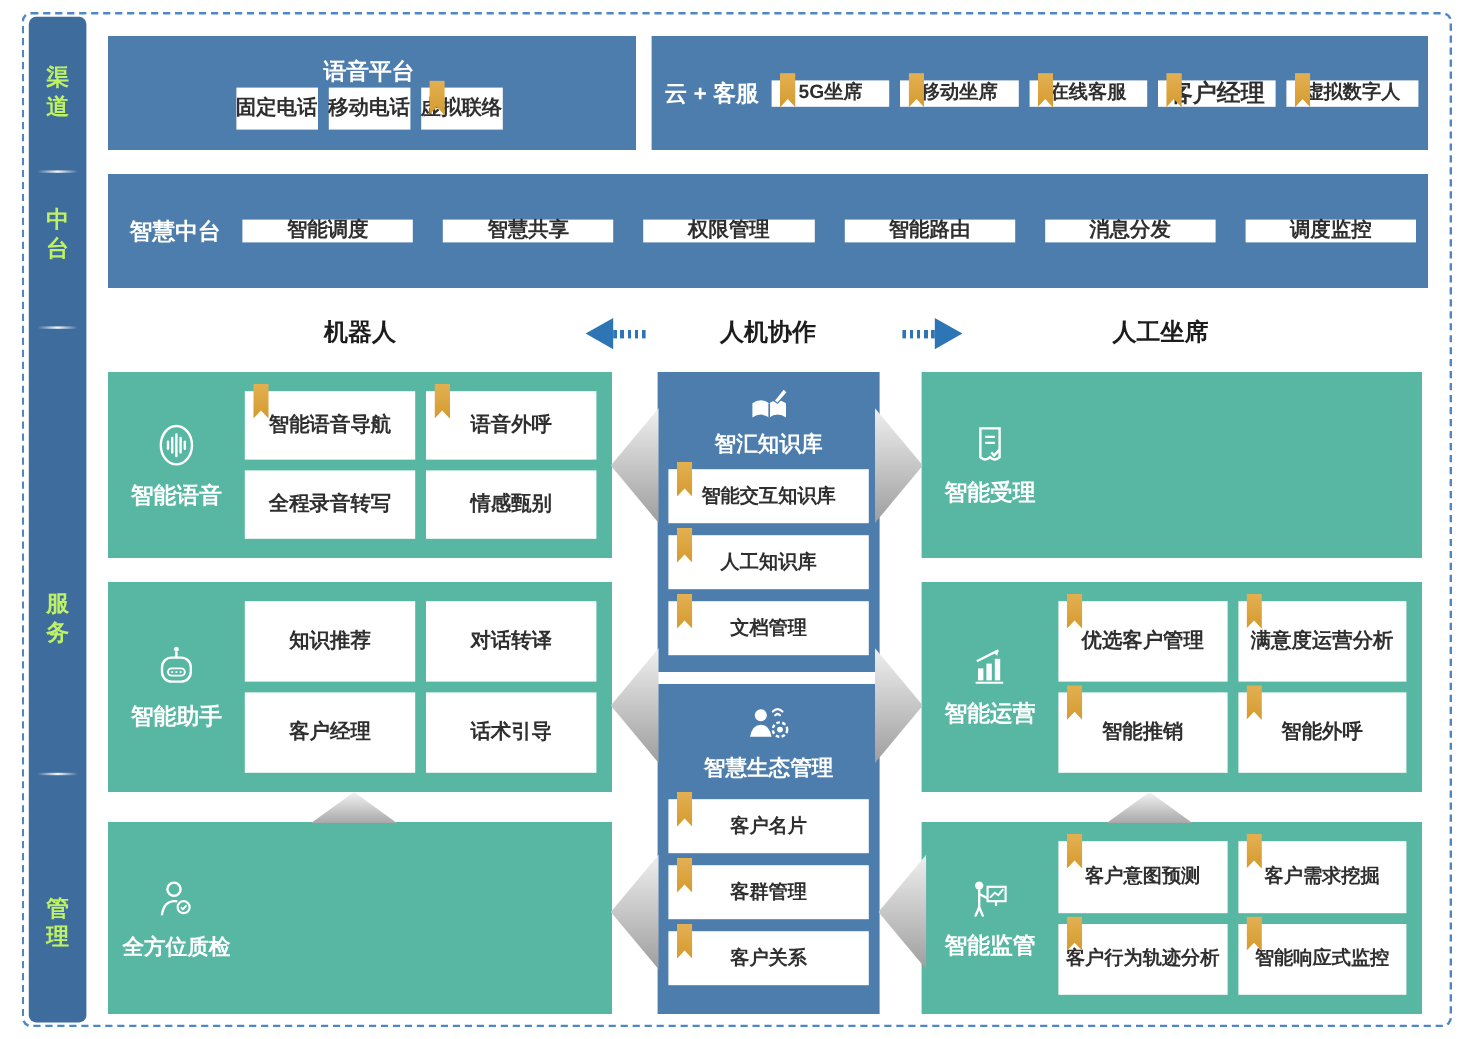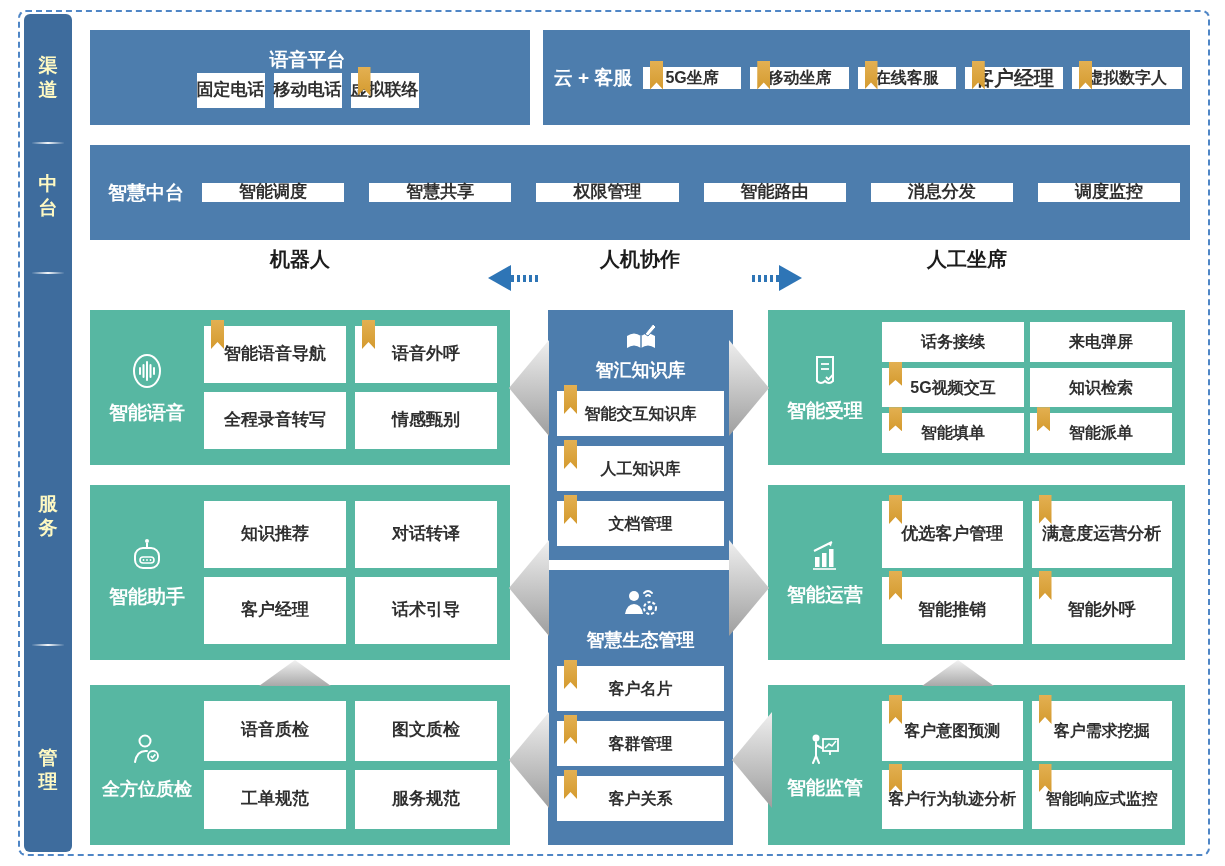--- a/index.html
+++ b/index.html
@@ -6,39 +6,39 @@
   html,body { background:#fff; }
   body { font-family:"Liberation Sans", sans-serif; }
   .stage { position:relative; width:1225px; height:866px; background:#fff; overflow:hidden; }
 
   .outer-dash { position:absolute; left:18px; top:10px; width:1192px; height:846px;
     border:2px dashed #4f86c6; border-radius:8px; }
 
   
   .sidebar { position:absolute; left:24px; top:14px; width:48px; height:838px;
     background:#3e6c9d; border-radius:6px; }
-  .side-label { position:absolute; left:0; width:100%; color:#fef9c3; font-weight:bold;
+  .side-label { position:absolute; left:0; width:100%; color:#bef264; font-weight:bold;
     font-size:19px; line-height:1.25; text-align:center; }
   .side-label span { display:inline-block; width:22px; word-break:break-all; }
   .side-div { position:absolute; left:8px; width:32px; height:2px;
     background:linear-gradient(to right, rgba(255,255,255,.05), rgba(255,255,255,.95), rgba(255,255,255,.05)); }
 
   
   .bluepanel { position:absolute; background:#4d7dad; display:flex; align-items:center; }
   .panel-title { color:#fff; font-weight:bold; font-size:19px; flex:0 0 auto; text-align:center; }
   .hitems { flex:1; display:flex; gap:9px; align-items:stretch; }
 
   .card { position:relative; background:#fff; display:flex; align-items:center; justify-content:center;
     color:#2f2f2f; font-weight:600; font-size:17px; text-align:center; line-height:1.1; }
   .ribbon { position:absolute; top:-6px; left:7px; width:13px; height:29px;
     background:linear-gradient(#e3b052,#d49a2e);
     clip-path:polygon(0 0,100% 0,100% 100%,50% 76%,0 100%); }
 
   
-  .collab-label { position:absolute; top:246px; font-size:20px; font-weight:bold; color:#1c1c1c; text-align:center; }
+  .collab-label { position:absolute; top:263px; font-size:20px; font-weight:bold; color:#1c1c1c; text-align:center; }
   .flow-arrow { position:absolute; top:265px; display:flex; align-items:center; }
   .tri-l { width:0; height:0; border-top:13px solid transparent; border-bottom:13px solid transparent;
     border-right:23px solid #2e75b6; }
   .tri-r { width:0; height:0; border-top:13px solid transparent; border-bottom:13px solid transparent;
     border-left:23px solid #2e75b6; }
   .tail { width:27px; height:7px; background:repeating-linear-gradient(90deg,#2e75b6 0 3px,#ffffff 3px 6px); }
 
   
   .greenpanel { position:absolute; background:#57b7a2; display:flex; }
   .gp-side { flex:0 0 114px; display:flex; flex-direction:column; align-items:center; justify-content:center; gap:7px; }
@@ -222,34 +222,20 @@
   <div class="greenpanel" style="left:90px; top:685px; width:420px; height:160px;">
     <div class="gp-side">
       <svg class="icon-svg" width="42" height="40" viewBox="0 0 42 40">
         <circle cx="19" cy="11" r="5.5" fill="none" stroke="#fff" stroke-width="2"></circle>
         <path d="M9 32 q2 -12 12 -11" fill="none" stroke="#fff" stroke-width="2" stroke-linecap="round"></path>
         <circle cx="27" cy="26" r="5" fill="none" stroke="#fff" stroke-width="1.8"></circle>
         <path d="M24.8 26 l1.6 1.8 l3 -3.4" fill="none" stroke="#fff" stroke-width="1.6"></path>
       </svg>
       <div class="gp-title" style="font-size:18px;">全方位质检</div>
     </div>
-    <div class="gp-grid">
-      <div class="card">
-          <span>语音质检</span>
-        </div>
-      <div class="card">
-          <span>图文质检</span>
-        </div>
-      <div class="card">
-          <span>工单规范</span>
-        </div>
-      <div class="card">
-          <span>服务规范</span>
-        </div>
-    </div>
   </div>
 
   <div class="midpanel" style="left:548px; top:310px; height:250px;">
     <div class="mp-head" style="height:82px;">
       <svg class="icon-svg" width="44" height="34" viewBox="0 0 44 34">
         <path d="M8 28 V16 Q15 11 22 16 Q29 11 36 16 V28 Q29 23 22 28 Q15 23 8 28 Z" fill="#fff"></path>
         <line x1="22" y1="16" x2="22" y2="28" stroke="#4d7dad" stroke-width="1.4"></line>
         <path d="M26 14 L34 4 L37 7 L29 16 Z" fill="#fff" stroke="#4d7dad" stroke-width="1"></path>
       </svg>
       <div class="mp-title">智汇知识库</div>
@@ -301,43 +287,20 @@
   <div class="greenpanel" style="left:768px; top:310px; width:417px; height:155px;">
     <div class="gp-side">
       <svg class="icon-svg" width="38" height="40" viewBox="0 0 38 40">
         <path d="M11 6 h16 v24 q-4 4 -8 0 q-4 4 -8 0 Z" fill="none" stroke="#fff" stroke-width="2"></path>
         <line x1="15" y1="13" x2="23" y2="13" stroke="#fff" stroke-width="1.8"></line>
         <line x1="15" y1="18" x2="23" y2="18" stroke="#fff" stroke-width="1.8"></line>
         <path d="M20 26 l2.4 2.6 l4.6 -5" fill="none" stroke="#fff" stroke-width="2"></path>
       </svg>
       <div class="gp-title">智能受理</div>
     </div>
-    <div class="gp-grid r3" style="grid-template-rows:repeat(3,1fr);">
-      <div class="card" style="font-size:16px;">
-          <span>话务接续</span>
-        </div>
-      <div class="card" style="font-size:16px;">
-          <span>来电弹屏</span>
-        </div>
-      <div class="card" style="font-size:16px;">
-        <span class="ribbon" style="height:24px;"></span>
-        <span>5G视频交互</span>
-      </div>
-      <div class="card" style="font-size:16px;">
-          <span>知识检索</span>
-        </div>
-      <div class="card" style="font-size:16px;">
-        <span class="ribbon" style="height:24px;"></span>
-        <span>智能填单</span>
-      </div>
-      <div class="card" style="font-size:16px;">
-        <span class="ribbon" style="height:24px;"></span>
-        <span>智能派单</span>
-      </div>
-    </div>
   </div>
 
   <div class="greenpanel" style="left:768px; top:485px; width:417px; height:175px;">
     <div class="gp-side">
       <svg class="icon-svg" width="42" height="38" viewBox="0 0 42 38">
         <rect x="11" y="20" width="4.5" height="10" fill="#fff"></rect>
         <rect x="18" y="16" width="4.5" height="14" fill="#fff"></rect>
         <rect x="25" y="12" width="4.5" height="18" fill="#fff"></rect>
         <path d="M10 14 L28 5" stroke="#fff" stroke-width="2" fill="none"></path>
         <path d="M28 5 l-1 4.5 l-3.5 -3 Z" fill="#fff"></path>

